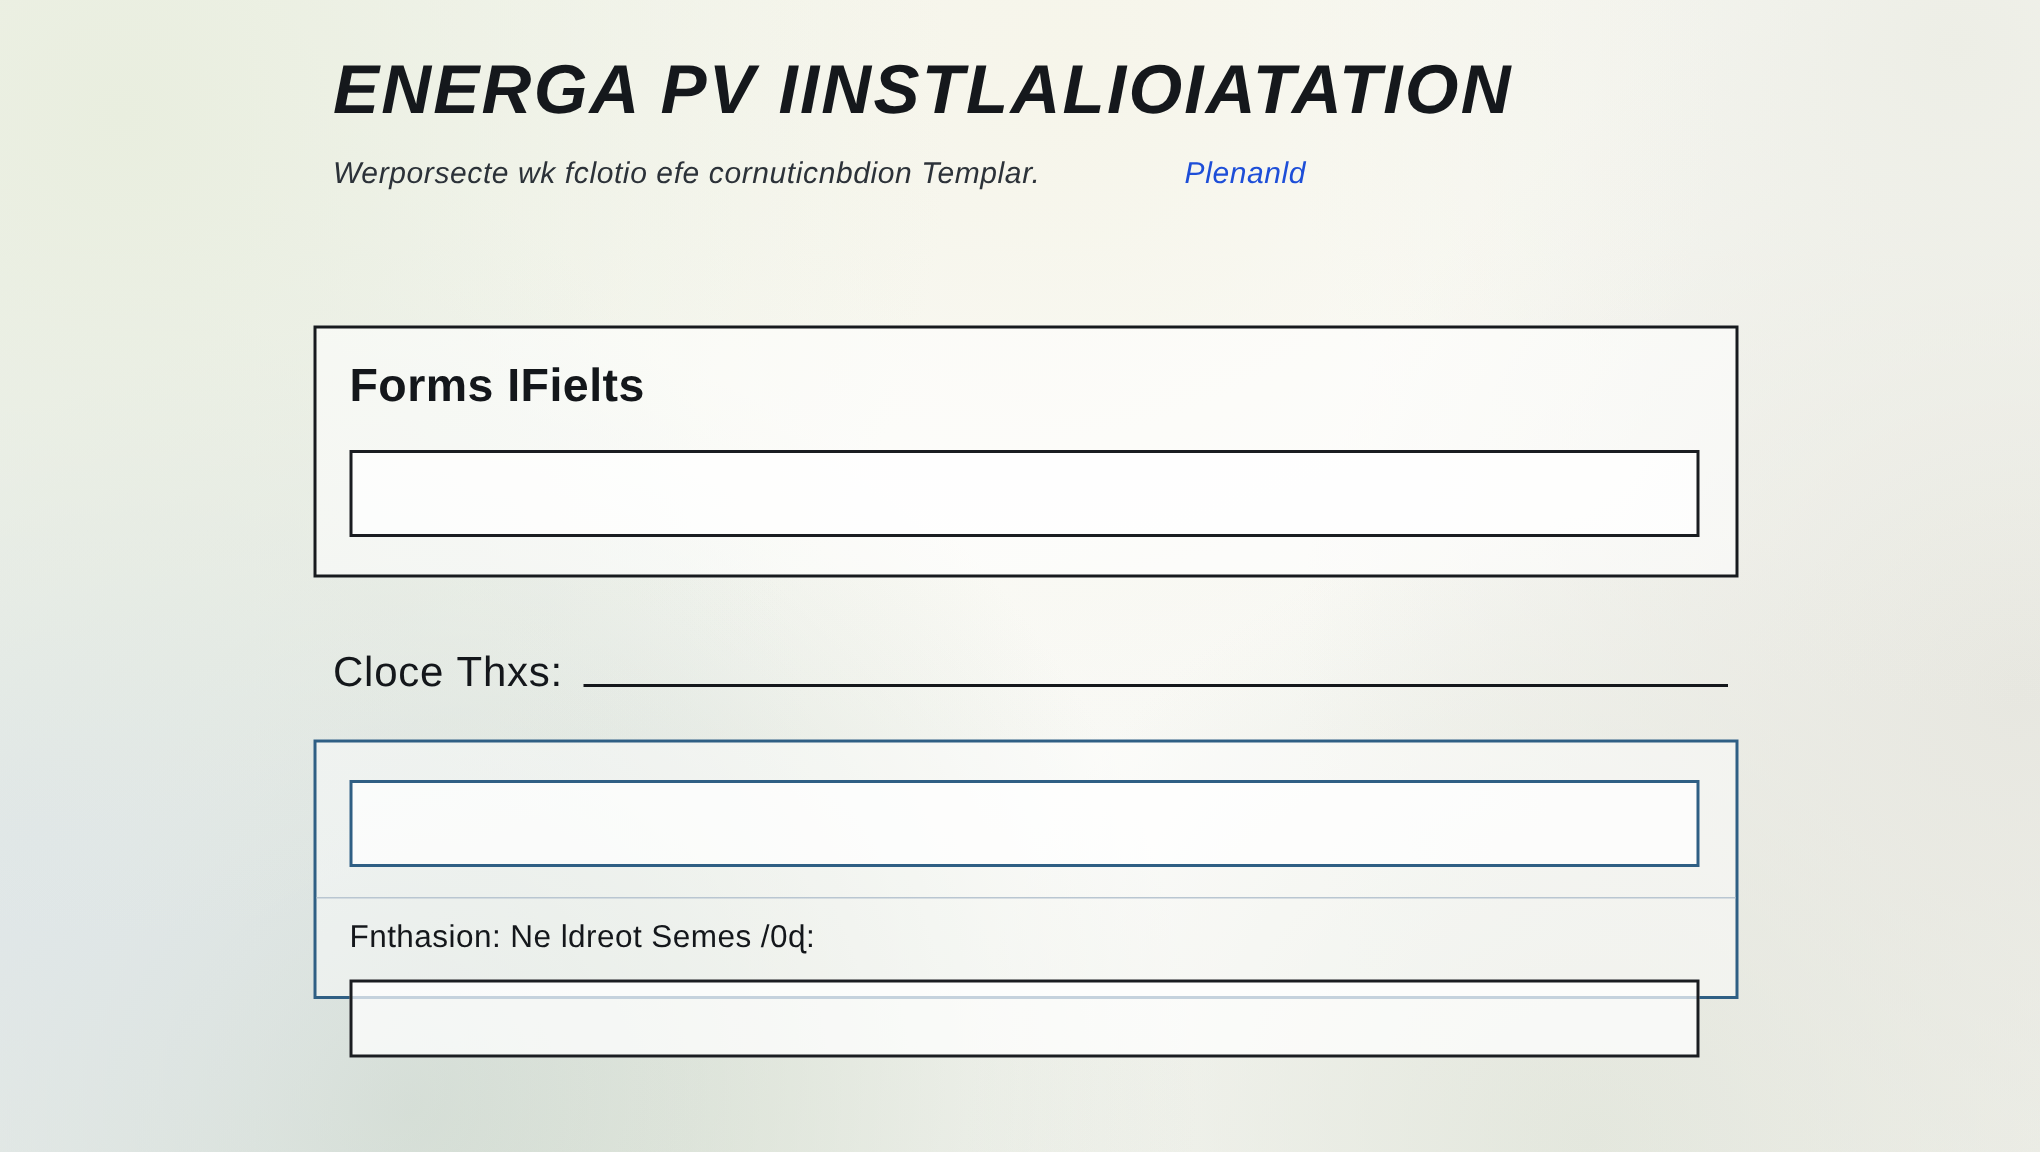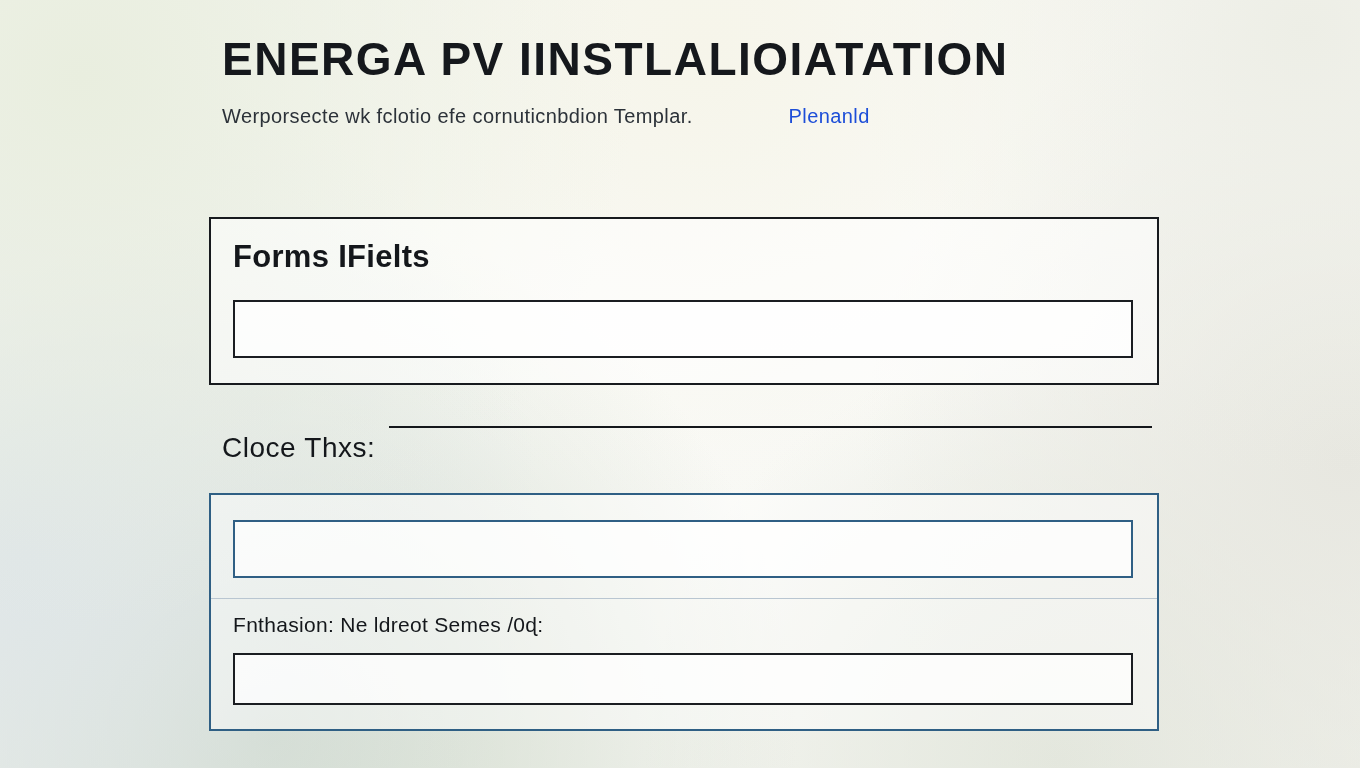--- a/index.html
+++ b/index.html
@@ -33,20 +33,21 @@
     position: absolute;
     inset: 0;
   }
 
   
   #header {
     position: absolute;
     left: 222px;
     top: 34px;
     width: 1000px;
+    font-style: italic;
   }
   #main-title {
     font-size: 46px;
     font-weight: 700;
     letter-spacing: 1.5px;
     color: #15181c;
     line-height: 1.1;
     white-space: nowrap;
   }
   #subtitle-row {
@@ -103,21 +104,21 @@
     outline: none;
   }
 
   
   #close-row {
     position: absolute;
     left: 222px;
     top: 432px;
     width: 930px;
     display: flex;
-    align-items: flex-start;
+    align-items: flex-end;
     gap: 14px;
   }
   #close-label {
     font-size: 28px;
     color: #14171b;
     letter-spacing: 0.5px;
     white-space: nowrap;
   }
   #close-rule {
     flex: 1;
@@ -126,21 +127,21 @@
     position: relative;
     top: -6px;
   }
 
   
   #lower-panel {
     position: absolute;
     left: 209px;
     top: 493px;
     width: 950px;
-    height: 238px;
+    height: 173px;
     border: 2px solid #2f5f84;
     background: rgba(255,255,255,0.45);
     box-sizing: border-box;
   }
   #lower-input {
     position: absolute;
     left: 22px;
     top: 25px;
     width: 900px;
     height: 58px;

